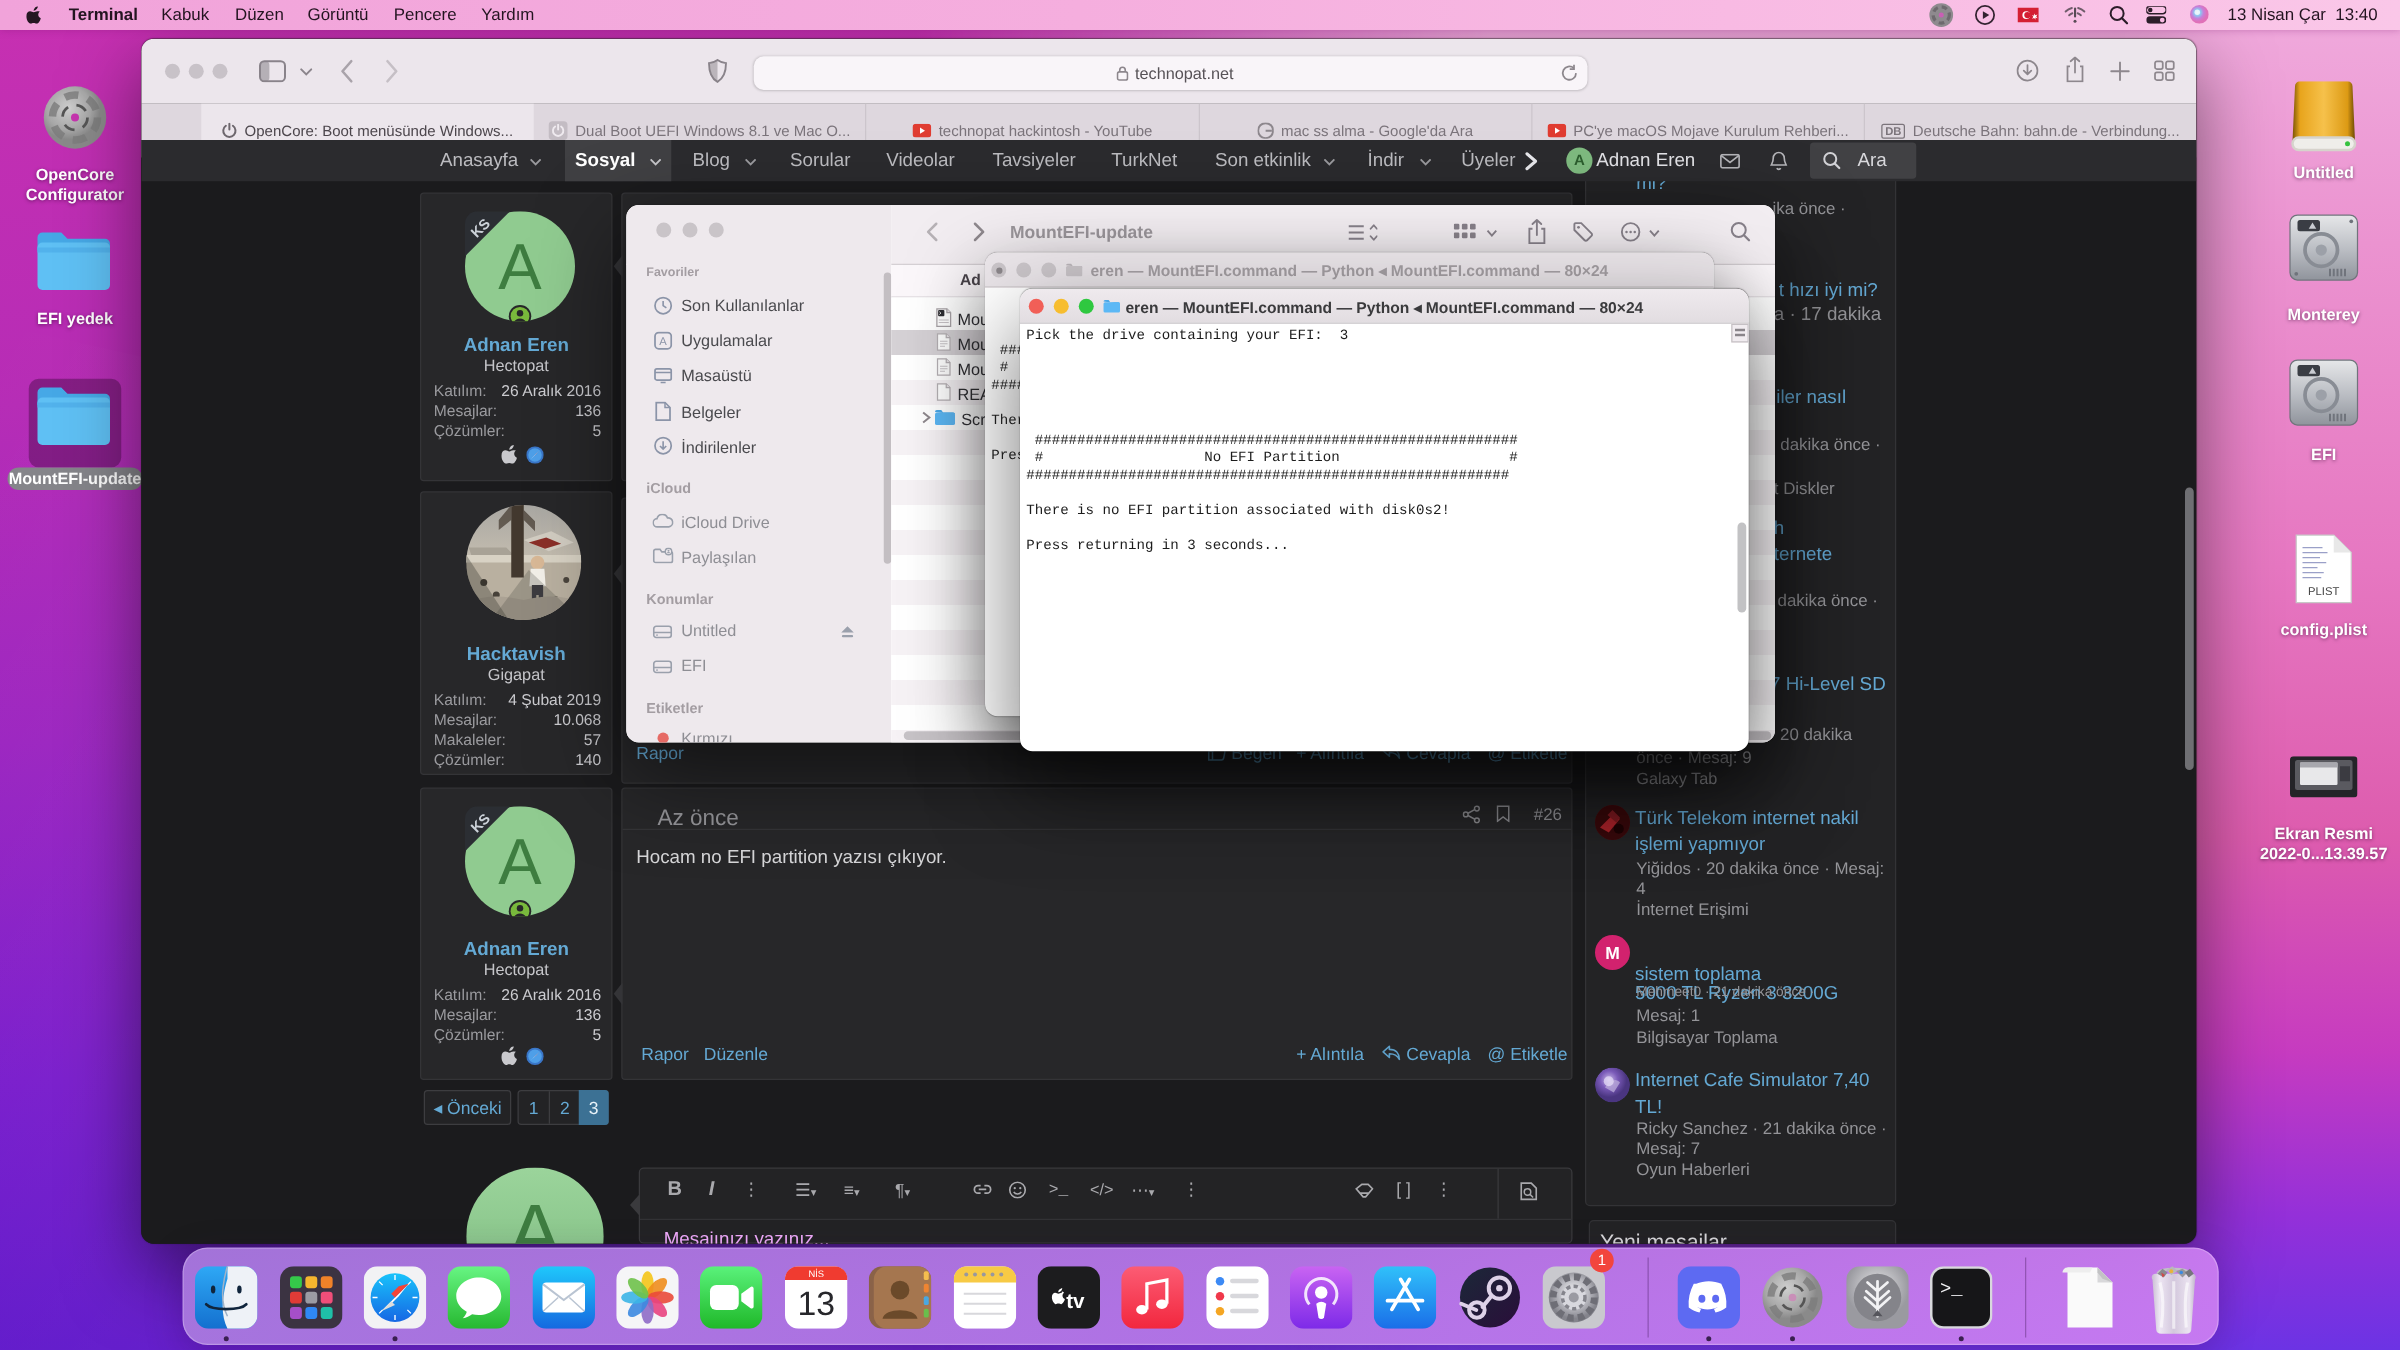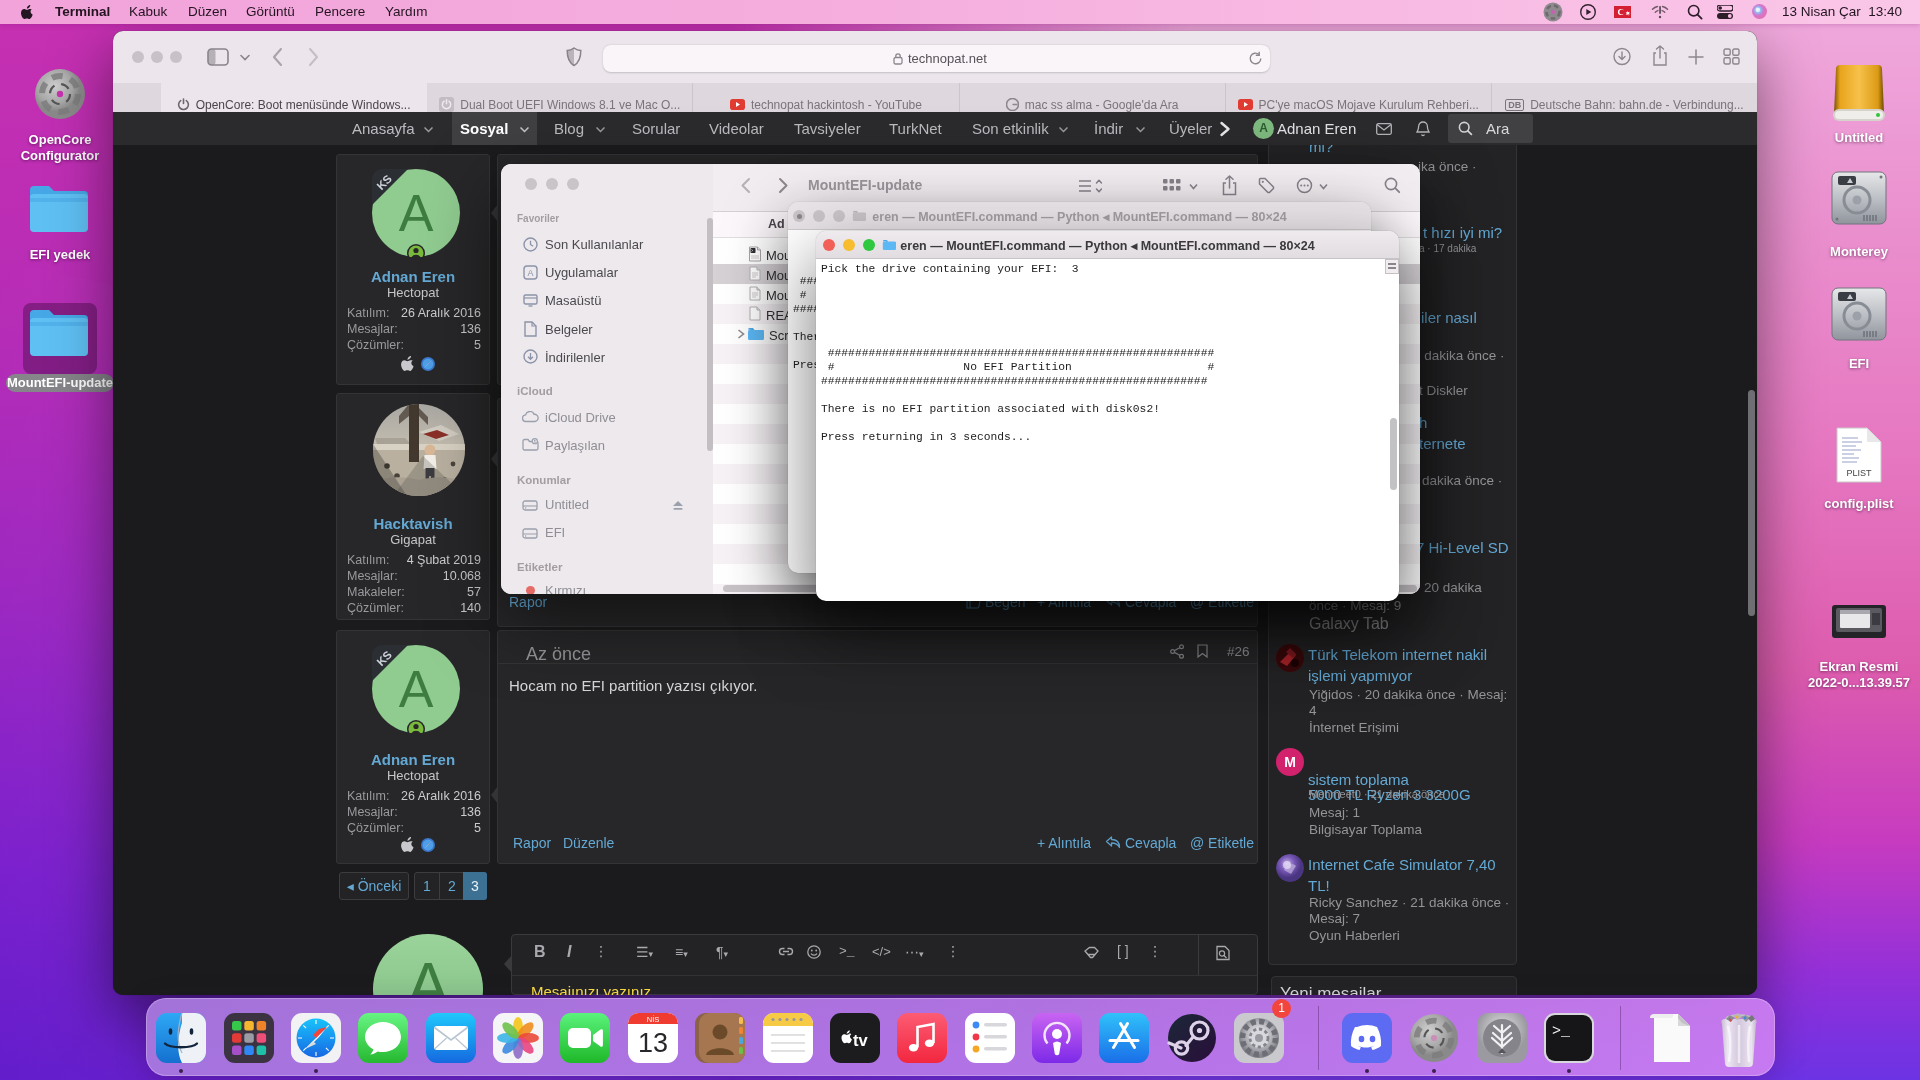--- a/index.html
+++ b/index.html
@@ -584,38 +584,38 @@
       <div class="abs" style="left:605px;top:8px;font-size:14px;color:#a9a9ad;white-space:nowrap">[&nbsp;]</div>
       <div class="abs" style="left:636px;top:8px;font-size:14px;color:#a9a9ad">⋮</div>
       <div class="abs" style="left:686px;top:0;width:1px;height:40px;background:#3a3a3d"></div>
       <svg class="abs" style="left:703px;top:10px" width="16" height="16" viewBox="0 0 16 16">
             <path d="M2 1.5h8l4 4V14.5H2z" fill="none" stroke="#a9a9ad" stroke-width="1.3"></path>
             <circle cx="7" cy="8.5" r="2.6" fill="none" stroke="#a9a9ad" stroke-width="1.2"></circle>
             <path d="M9 10.5l2.5 2.5" stroke="#a9a9ad" stroke-width="1.2"></path>
           </svg>
       </g>
       <div class="abs" style="left:0;top:40px;width:100%;height:1px;background:#333336"></div>
-      <div class="abs" style="left:19px;top:48px;font-size:15px;color:#fde047">Mesajınızı yazınız...</div>
+      <div class="abs" style="left:19px;top:48px;font-size:15px;color:#f0abfc">Mesajınızı yazınız...</div>
     </div>
 
     <div class="abs" style="left:1155px;top:8px;width:249px;height:845px;background:#232325;border:1px solid #333336;border-radius:4px"></div>
     <div class="abs blue" style="left:1196px;top:26px">mi?</div>
     <div class="abs gtxt" style="left:1305px;top:47px;font-size:13.5px">ika önce ·</div>
     <div class="abs blue" style="left:1310px;top:112px">t hızı iyi mi?</div>
-    <div class="abs gtxt" style="left:1306px;top:131px;font-size:10px">a · 17 dakika</div>
+    <div class="abs gtxt" style="left:1306px;top:131px;font-size:15px">a · 17 dakika</div>
     <div class="abs blue" style="left:1308px;top:197px">iler nasıl</div>
     <div class="abs gtxt" style="left:1300px;top:236px;font-size:13.5px">0 dakika önce ·</div>
     <div class="abs gtxt" style="left:1306px;top:271px;font-size:13.5px">t Diskler</div>
     <div class="abs blue" style="left:1306px;top:302px">h</div>
     <div class="abs blue" style="left:1306px;top:323px">ternete</div>
     <div class="abs gtxt" style="left:1309px;top:361px;font-size:13.5px">dakika önce ·</div>
     <div class="abs blue" style="left:1303px;top:427px">7 Hi-Level SD</div>
     <div class="abs gtxt" style="left:1311px;top:468px;font-size:13.5px">20 dakika</div>
     <div class="abs gtxt" style="left:1196px;top:486px;font-size:13.5px">önce · Mesaj: 9</div>
-    <div class="abs gtxt" style="left:1196px;top:503px;font-size:16px">Galaxy Tab</div>
+    <div class="abs gtxt" style="left:1196px;top:503px;font-size:13px">Galaxy Tab</div>
 
     <div class="abs" style="left:1163px;top:532px;width:28px;height:28px;border-radius:50%;background:#4a1416;overflow:hidden">
       <svg width="28" height="28" viewBox="0 0 28 28">
           <circle cx="14" cy="14" r="14" fill="#38090b"></circle>
           <path d="M4 18l10-10 6 3-9 11z" fill="#a8232a"></path>
           <path d="M14 4l6 6-3 4-7-6z" fill="#7d1a20"></path>
           <circle cx="19" cy="19" r="4" fill="#1e0405"></circle>
         </svg>
     </div>
     <div class="abs blue" style="left:1195px;top:534px">Türk Telekom internet nakil</div>

